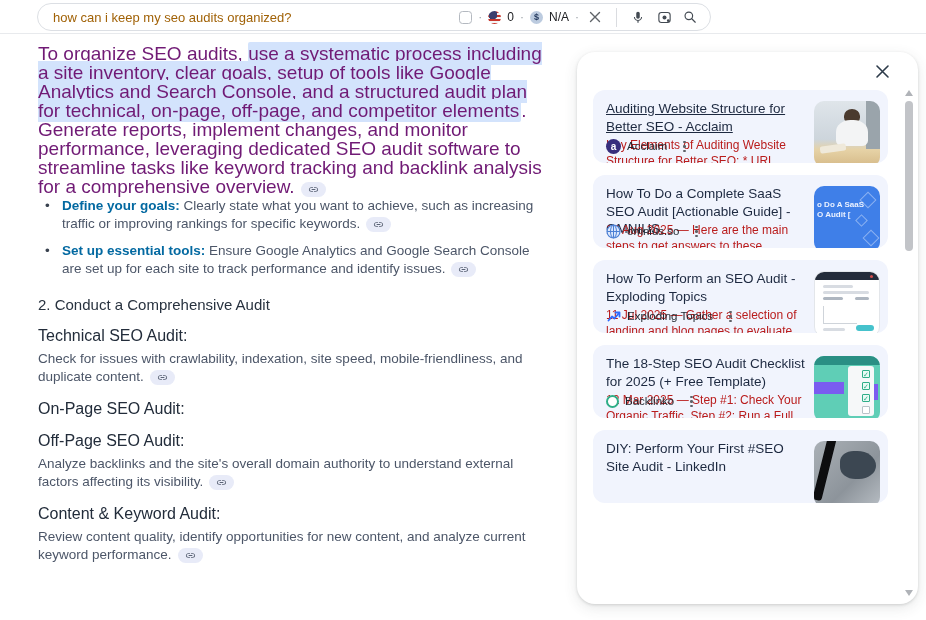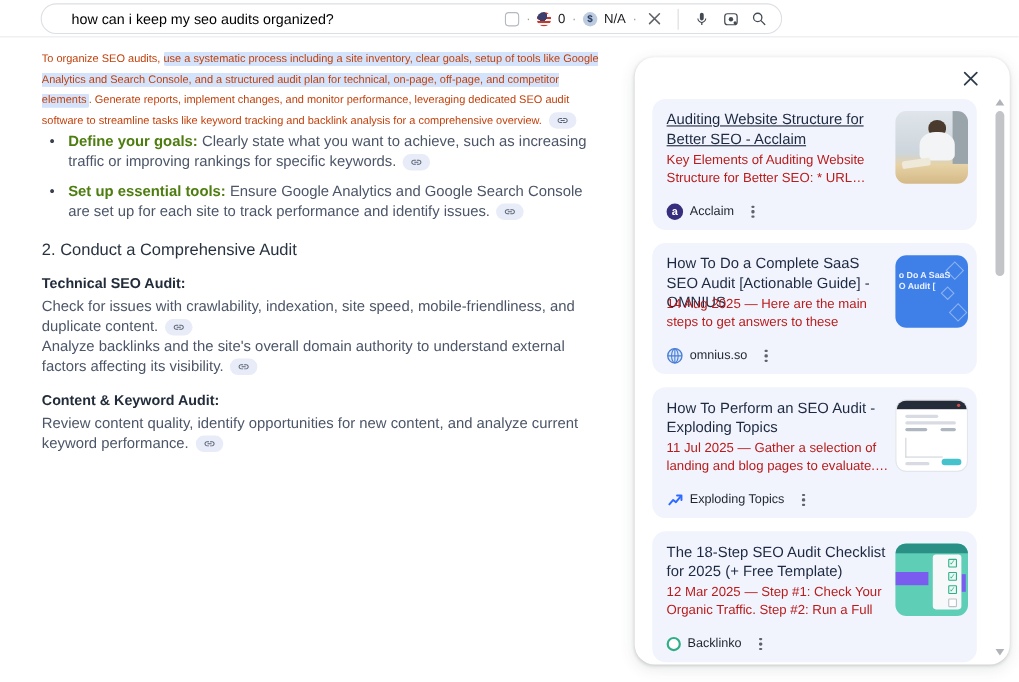--- a/index.html
+++ b/index.html
@@ -5,58 +5,58 @@
   * { margin:0; padding:0; box-sizing:border-box; }
   html,body { width:926px; height:620px; overflow:hidden; background:#fff;
     font-family:"Liberation Sans","DejaVu Sans",sans-serif; }
 
   
   .topbar { position:absolute; left:0; top:0; width:926px; height:34px; background:#fff;
     border-bottom:1px solid #e8eaed; }
   .search-pill { position:absolute; left:37px; top:3px; width:674px; height:28px;
     border:1px solid #dcdfe4; border-radius:15px; background:#fff;
     display:flex; align-items:center; }
-  .query { margin-left:27px; font-size:13px; color:#000000; white-space:nowrap; }
+  .query { margin-left:15px; font-size:13px; color:#a16207; white-space:nowrap; }
   .pill-right { margin-left:auto; margin-right:10px; display:flex; align-items:center; gap:6px; }
   .cb { width:13px; height:13px; border:1.5px solid #b4b9c0; border-radius:3.5px; background:#fff; }
   .sep-dot { color:#9aa0a6; font-size:12px; line-height:1; }
   .flag { width:13px; height:13px; border-radius:50%;
     background:
       radial-gradient(circle at 38% 30%, #3c3f6e 0 36%, rgba(0,0,0,0) 37%),
       repeating-linear-gradient(180deg,#c9362c 0 2px,#f4f4f4 2px 4px); }
   .metric { font-size:12px; color:#202124; }
   .dollar { width:13px; height:13px; border-radius:50%; background:#bccbdf; color:#253a5e;
     font-size:9px; font-weight:bold; display:flex; align-items:center; justify-content:center; }
   .vdiv { width:1px; height:19px; background:#dadce0; margin:0 5px; }
   .icon-btn { display:flex; align-items:center; justify-content:center; width:20px; height:20px; cursor:pointer; }
 
   
   .answer { position:absolute; left:38px; top:44px; width:512px; color:#475261; }
-  .intro { font-size:10px; line-height:19px; color:#c2410c; }
+  .intro { font-size:19px; line-height:19px; color:#701a75; }
   .hl { background:#d3e3fc; padding:1px 2px 1px 0; border-radius:2px; }
   .chip { display:inline-flex; align-items:center; justify-content:center;
     width:25px; height:15px; border-radius:8px; background:#e8ebf8;
     vertical-align:-2px; margin-left:6px; cursor:pointer; }
   .h-num { font-size:15px; color:#28323f; margin-top:18px; margin-bottom:11px; font-weight:400; }
   ul.blist { list-style:none; }
   ul.blist li { position:relative; padding-left:24px; margin-bottom:9px;
     font-size:13.5px; line-height:18px; color:#4c5668; }
   ul.blist li::before { content:"•"; position:absolute; left:7px; top:0; color:#39424f; }
-  .blead { font-weight:bold; color:#4d7c0f; }
-  .subhead { font-size:13px; font-weight:bold; color:#222c3a; margin-top:14px; margin-bottom:5px; }
+  .blead { font-weight:bold; color:#0369a1; }
+  .subhead { font-size:16px; font-weight:normal; color:#222c3a; margin-top:14px; margin-bottom:5px; }
   .subtext { font-size:13.5px; line-height:18px; color:#4c5668; }
 
   
   .panel { position:absolute; left:577px; top:52px; width:341px; height:552px; background:#fff;
     border-radius:18px; box-shadow:0 1px 3px rgba(60,64,67,.18), 0 4px 14px rgba(60,64,67,.12);
     overflow:hidden; }
   .close-btn { position:absolute; top:9px; right:26px; width:20px; height:20px; cursor:pointer;
     display:flex; align-items:center; justify-content:center; }
   .cards { position:absolute; left:16px; top:38px; width:295px; }
-  .card { position:relative; width:295px; height:119px; border-radius:12px; background:#f1f4fd;
+  .card { position:relative; width:295px; height:73px; border-radius:12px; background:#f1f4fd;
     margin-bottom:12px; overflow:hidden; cursor:pointer; }
   .card-title { position:absolute; left:13px; top:10px; width:202px;
     font-size:13.5px; line-height:17.5px; color:#1d2940; }
   .card-title.underlined { text-decoration:underline; }
   .card-desc { position:absolute; left:13px; top:47px; width:205px; max-height:33px; overflow:hidden;
     font-size:12px; line-height:16px; color:#b91c1c; }
   .src-row { position:absolute; left:13px; bottom:9px; display:flex; align-items:center; gap:6px; }
   .src-name { font-size:11.5px; color:#1f262e; }
   .dots { display:flex; flex-direction:column; gap:2px; margin-left:8px; padding:2px; cursor:pointer; }
   .dots i { width:2.5px; height:2.5px; border-radius:50%; background:#5f6368; }
@@ -170,21 +170,23 @@
 
   <h2 class="h-num">2. Conduct a Comprehensive Audit</h2>
 
   <div class="subhead">Technical SEO Audit:</div>
   <p class="subtext"><span>Check for issues with crawlability, indexation, site speed, mobile-friendliness, and duplicate content.</span><span class="chip">
         <svg width="11" height="11" viewBox="0 0 24 24">
           <path fill="#5a6375" d="M3.9 12c0-1.7 1.4-3.1 3.1-3.1h4V7H7c-2.8 0-5 2.2-5 5s2.2 5 5 5h4v-1.9H7c-1.7 0-3.1-1.4-3.1-3.1zM8 13h8v-2H8v2zm9-6h-4v1.9h4c1.7 0 3.1 1.4 3.1 3.1s-1.4 3.1-3.1 3.1h-4V17h4c2.8 0 5-2.2 5-5s-2.2-5-5-5z"></path>
         </svg>
       </span></p>
 
-
+  <div class="subhead">On-Page SEO Audit:</div>
+
+  <div class="subhead">Off-Page SEO Audit:</div>
   <p class="subtext"><span>Analyze backlinks and the site's overall domain authority to understand external factors affecting its visibility.</span><span class="chip">
         <svg width="11" height="11" viewBox="0 0 24 24">
           <path fill="#5a6375" d="M3.9 12c0-1.7 1.4-3.1 3.1-3.1h4V7H7c-2.8 0-5 2.2-5 5s2.2 5 5 5h4v-1.9H7c-1.7 0-3.1-1.4-3.1-3.1zM8 13h8v-2H8v2zm9-6h-4v1.9h4c1.7 0 3.1 1.4 3.1 3.1s-1.4 3.1-3.1 3.1h-4V17h4c2.8 0 5-2.2 5-5s-2.2-5-5-5z"></path>
         </svg>
       </span></p>
 
   <div class="subhead">Content &amp; Keyword Audit:</div>
   <p class="subtext"><span>Review content quality, identify opportunities for new content, and analyze current keyword performance.</span><span class="chip">
         <svg width="11" height="11" viewBox="0 0 24 24">
           <path fill="#5a6375" d="M3.9 12c0-1.7 1.4-3.1 3.1-3.1h4V7H7c-2.8 0-5 2.2-5 5s2.2 5 5 5h4v-1.9H7c-1.7 0-3.1-1.4-3.1-3.1zM8 13h8v-2H8v2zm9-6h-4v1.9h4c1.7 0 3.1 1.4 3.1 3.1s-1.4 3.1-3.1 3.1h-4V17h4c2.8 0 5-2.2 5-5s-2.2-5-5-5z"></path>

